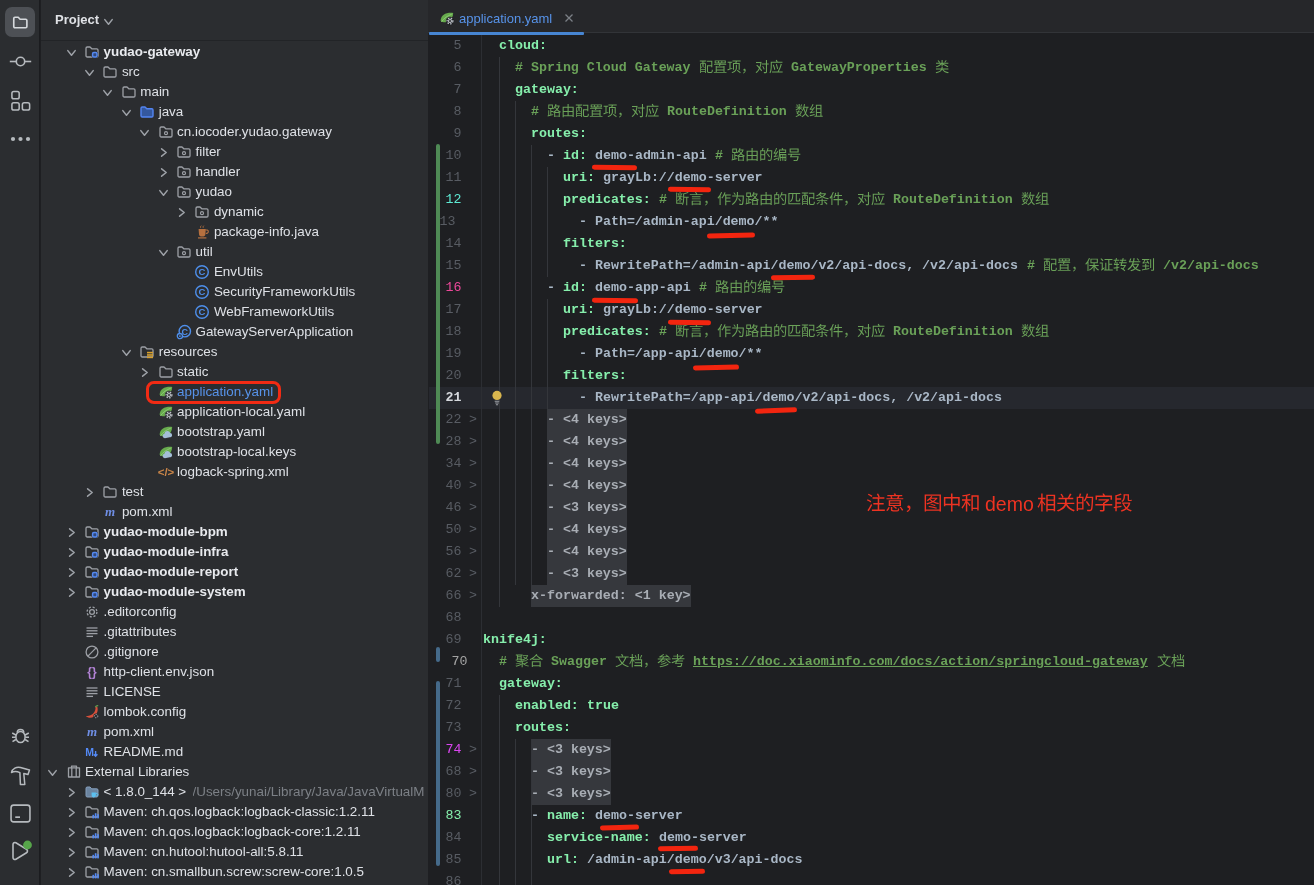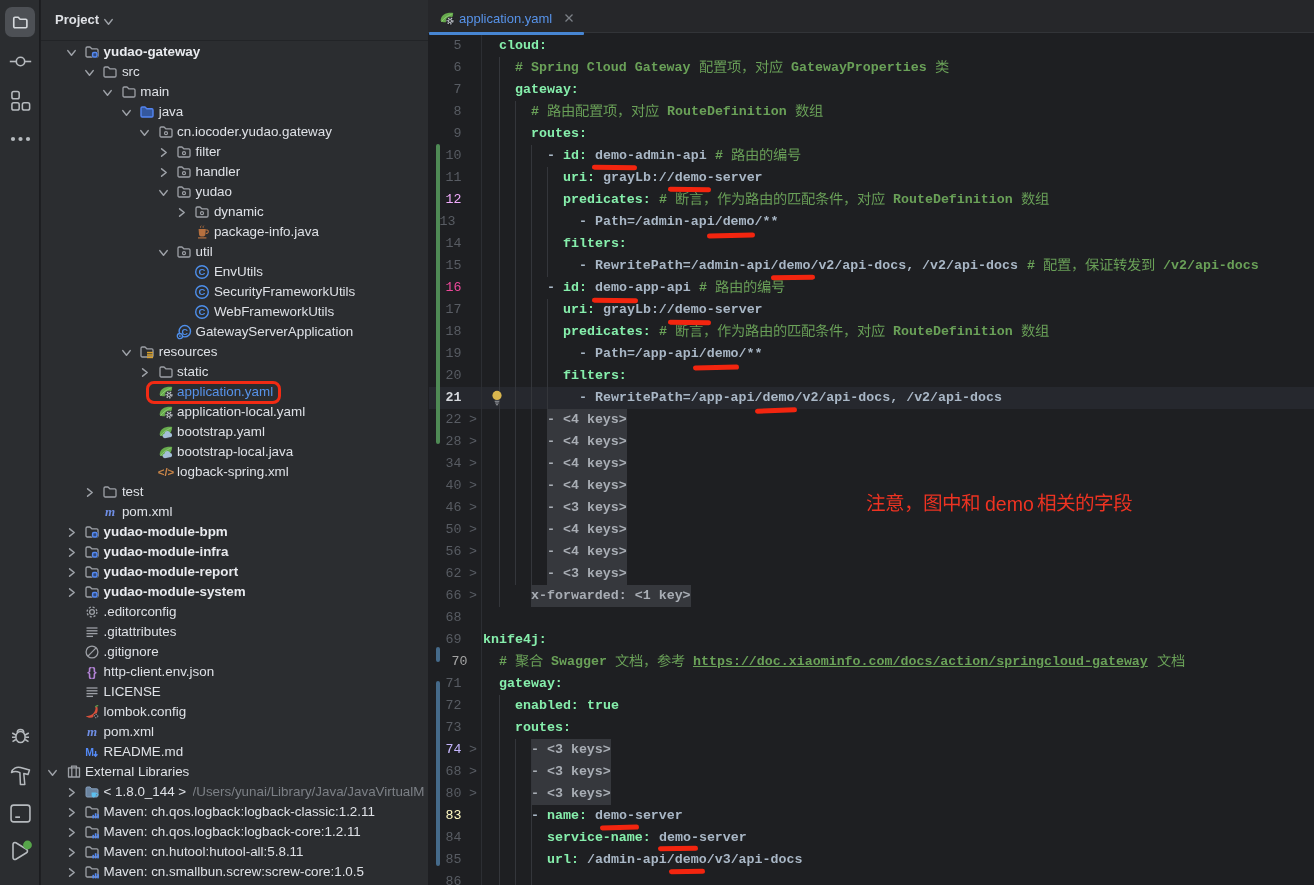--- a/index.html
+++ b/index.html
@@ -217,21 +217,21 @@
     <path d="M1.6 10.6 C2.1 4.8 6.8 2.3 14.2 2.9 C13.7 9.7 9.6 12.7 2.9 12.1 Z" fill="#67ab4d"></path>
     <path d="M2.4 11.8 C5 8.3 8.6 5.6 12.8 4.2" fill="none" stroke="#90c878" stroke-width="0.9"></path>
     <path d="M6.8 14.2 a2.3 2.3 0 0 1 -.4-4.55 a3 3 0 0 1 5.8-.55 a2.05 2.05 0 0 1 .3 4.05 q-.3.1-.7.1 z" fill="#a4bed8"></path>
   </svg>
 <div class="trow" style="left:177.1px;top:422px">bootstrap.yaml</div>
 <svg class="abs" style="left:157.5px;top:444.0px" width="16" height="16" viewBox="0 0 16 16">
     <path d="M1.6 10.6 C2.1 4.8 6.8 2.3 14.2 2.9 C13.7 9.7 9.6 12.7 2.9 12.1 Z" fill="#67ab4d"></path>
     <path d="M2.4 11.8 C5 8.3 8.6 5.6 12.8 4.2" fill="none" stroke="#90c878" stroke-width="0.9"></path>
     <path d="M6.8 14.2 a2.3 2.3 0 0 1 -.4-4.55 a3 3 0 0 1 5.8-.55 a2.05 2.05 0 0 1 .3 4.05 q-.3.1-.7.1 z" fill="#a4bed8"></path>
   </svg>
-<div class="trow" style="left:177.1px;top:442px">bootstrap-local.java</div>
+<div class="trow" style="left:177.1px;top:442px">bootstrap-local.keys</div>
 <svg class="abs" style="left:157.5px;top:464.0px" width="16" height="16" viewBox="0 0 16 16">
     <text x="8" y="11.5" font-family="Liberation Sans" font-size="11.5" font-weight="bold" fill="#ca8649" text-anchor="middle">&lt;/&gt;</text>
   </svg>
 <div class="trow" style="left:177.1px;top:462px">logback-spring.xml</div>
 <svg class="abs" style="left:83.9px;top:486.5px" width="11" height="11" viewBox="0 0 11 11">
     <path d="M3.6 1.8 L8.2 5.5 L3.6 9.2" fill="none" stroke="#9ea2a8" stroke-width="1.5" stroke-linecap="round" stroke-linejoin="round"></path>
   </svg>
 <svg class="abs" style="left:102.3px;top:484.0px" width="16" height="16" viewBox="0 0 16 16">
     <path d="M2 4.2 C2 3.5 2.5 3 3.2 3 H6 L7.8 4.8 H12.8 C13.5 4.8 14 5.3 14 6 V11.8 C14 12.5 13.5 13 12.8 13 H3.2 C2.5 13 2 12.5 2 11.8 Z" fill="none" stroke="#9da0a6" stroke-width="1.3" stroke-linejoin="round"></path>
   </svg>
@@ -420,21 +420,21 @@
 <svg class="abs" style="left:564px;top:13px" width="10" height="10" viewBox="0 0 10 10">
     <path d="M1.5 1.5 L8.5 8.5 M8.5 1.5 L1.5 8.5" stroke="#7c8086" stroke-width="1.3"></path>
   </svg>
 <div class="ln mono" style="left:427px;top:35.0px;color:#585c63">5</div>
 <div class="ln mono" style="left:427px;top:57.0px;color:#585c63">6</div>
 <div class="ln mono" style="left:427px;top:79.0px;color:#585c63">7</div>
 <div class="ln mono" style="left:427px;top:101.0px;color:#585c63">8</div>
 <div class="ln mono" style="left:427px;top:123.0px;color:#585c63">9</div>
 <div class="ln mono" style="left:427px;top:145.0px;color:#585c63">10</div>
 <div class="ln mono" style="left:427px;top:167.0px;color:#585c63">11</div>
-<div class="ln mono" style="left:427px;top:189.0px;color:#f0abfc">12</div>
+<div class="ln mono" style="left:427px;top:189.0px;color:#5eead4">12</div>
 <div class="ln mono" style="left:421px;top:211.0px;color:#585c63">13</div>
 <div class="ln mono" style="left:427px;top:233.0px;color:#585c63">14</div>
 <div class="ln mono" style="left:427px;top:255.0px;color:#585c63">15</div>
 <div class="ln mono" style="left:427px;top:277.0px;color:#ec4899">16</div>
 <div class="ln mono" style="left:427px;top:299.0px;color:#585c63">17</div>
 <div class="ln mono" style="left:427px;top:321.0px;color:#585c63">18</div>
 <div class="ln mono" style="left:427px;top:343.0px;color:#585c63">19</div>
 <div class="ln mono" style="left:427px;top:365.0px;color:#585c63">20</div>
 <div class="ln mono" style="left:427px;top:387.0px;color:#d5d8dd;font-weight:bold">21</div>
 <div class="ln mono" style="left:427px;top:409.0px;color:#585c63">22</div>
@@ -454,27 +454,27 @@
 <div class="ln mono" style="left:427px;top:563.0px;color:#585c63">62</div>
 <span class="abs mono fch" style="left:469px;top:563.0px">&gt;</span>
 <div class="ln mono" style="left:427px;top:585.0px;color:#585c63">66</div>
 <span class="abs mono fch" style="left:469px;top:585.0px">&gt;</span>
 <div class="ln mono" style="left:427px;top:607.0px;color:#585c63">68</div>
 <div class="ln mono" style="left:427px;top:629.0px;color:#585c63">69</div>
 <div class="ln mono" style="left:433px;top:651.0px;color:#a3a3a3">70</div>
 <div class="ln mono" style="left:427px;top:673.0px;color:#585c63">71</div>
 <div class="ln mono" style="left:427px;top:695.0px;color:#585c63">72</div>
 <div class="ln mono" style="left:427px;top:717.0px;color:#585c63">73</div>
-<div class="ln mono" style="left:427px;top:739.0px;color:#c4b5fd">74</div>
+<div class="ln mono" style="left:427px;top:739.0px;color:#d946ef">74</div>
 <span class="abs mono fch" style="left:469px;top:739.0px">&gt;</span>
 <div class="ln mono" style="left:427px;top:761.0px;color:#585c63">68</div>
 <span class="abs mono fch" style="left:469px;top:761.0px">&gt;</span>
 <div class="ln mono" style="left:427px;top:783.0px;color:#585c63">80</div>
 <span class="abs mono fch" style="left:469px;top:783.0px">&gt;</span>
-<div class="ln mono" style="left:427px;top:805.0px;color:#fef9c3">83</div>
+<div class="ln mono" style="left:427px;top:805.0px;color:#86efac">83</div>
 <div class="ln mono" style="left:427px;top:827.0px;color:#585c63">84</div>
 <div class="ln mono" style="left:427px;top:849.0px;color:#585c63">85</div>
 <div class="ln mono" style="left:427px;top:871.0px;color:#585c63">86</div>
 <svg class="abs" style="left:489px;top:389.2px" width="16" height="17" viewBox="0 0 16 17">
     <circle cx="8" cy="6.4" r="4.6" fill="#d9b64e"></circle>
     <path d="M5.7 12.2 H10.3 M6.2 14 H9.8 M6.9 15.8 H9.1" stroke="#9da0a6" stroke-width="1.1"></path>
   </svg>
 <span class="abs mono k" style="left:499.0px;top:35.0px">cloud:</span>
 <span class="abs mono c" style="left:515.0px;top:57.0px"># Spring Cloud Gateway </span>
 <svg class="abs" style="left:699.0px;top:57.0px" width="86" height="22" viewBox="0 0 86 22">

